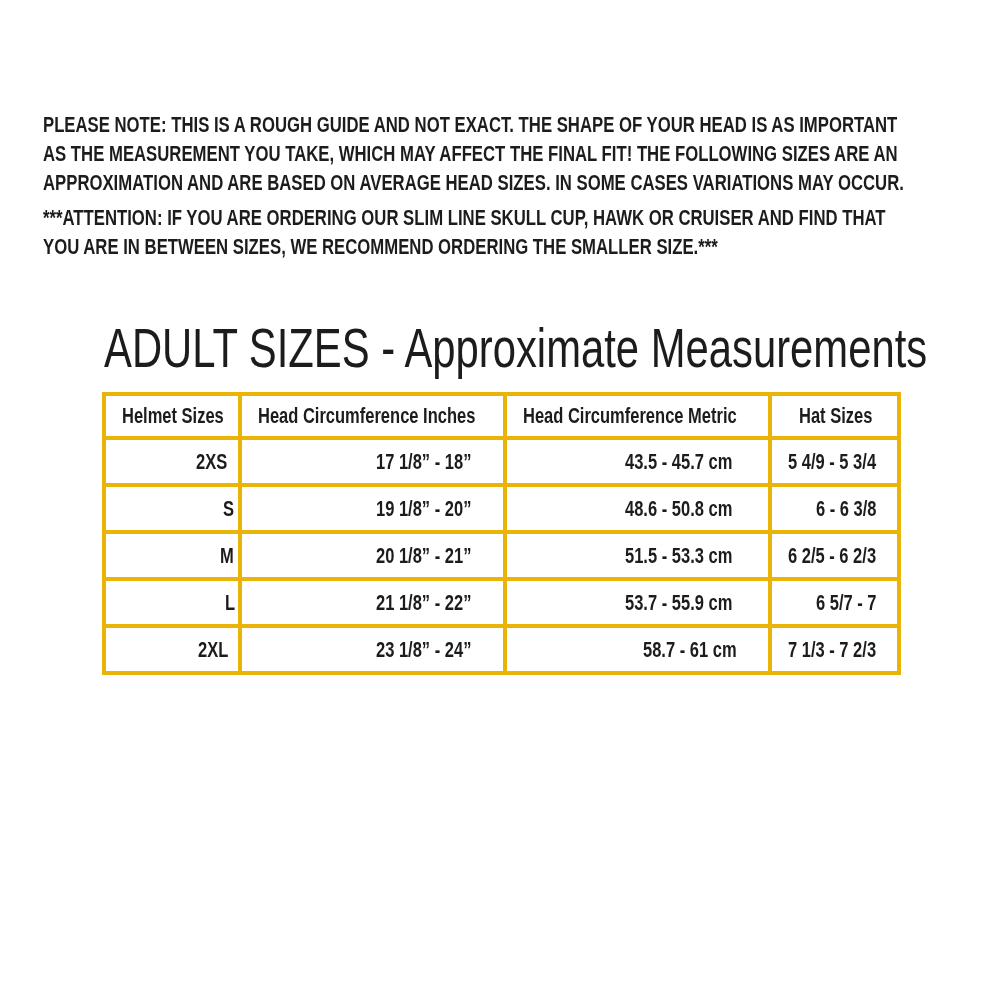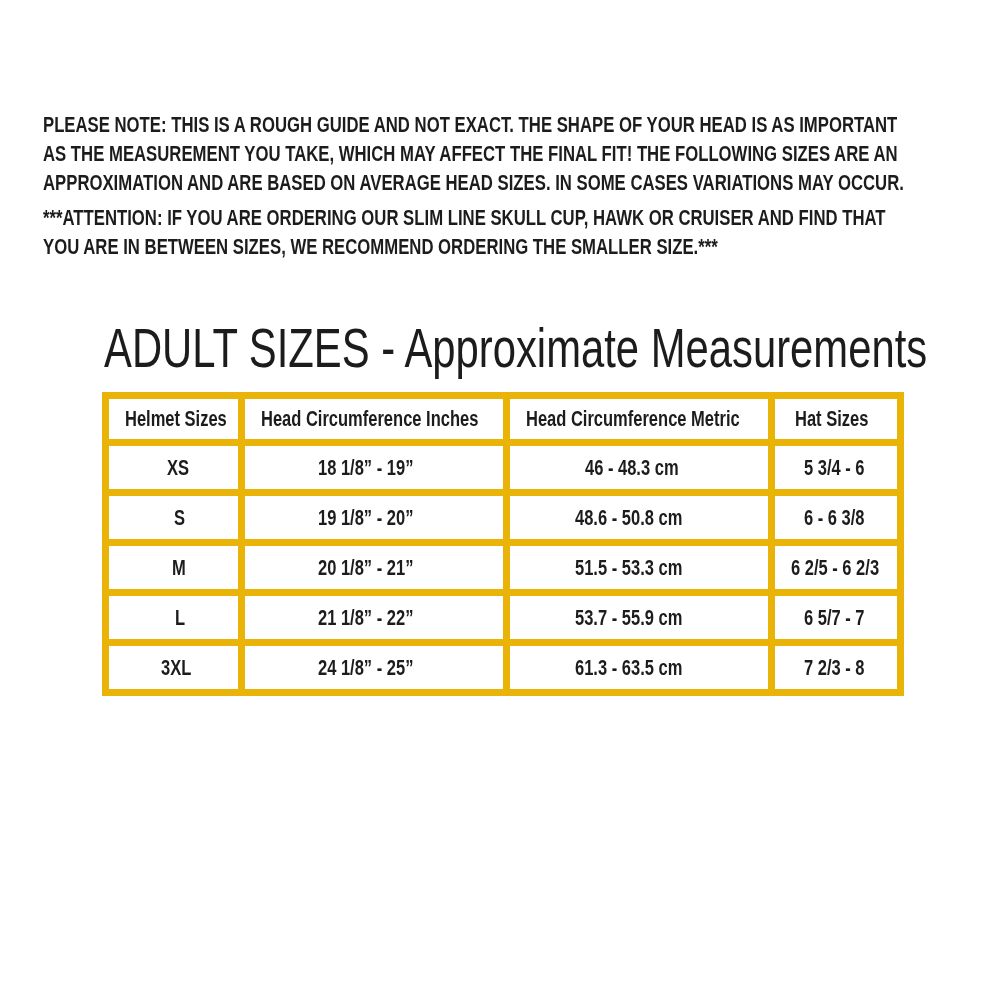--- a/index.html
+++ b/index.html
@@ -44,23 +44,23 @@
   table.sizing {
     position: absolute;
     left: 102px;
     top: 392px;
     border-collapse: collapse;
     table-layout: fixed;
     width: 795px;
   }
   table.sizing th,
   table.sizing td {
-    border: 7px solid #eab308;
+    border: 4px solid #eab308;
     padding: 0 0 0 16px;
-    text-align: center;
+    text-align: right;
     vertical-align: middle;
     overflow: visible;
   }
   table.sizing th { height: 40px; font-weight: 700; }
   table.sizing td { height: 43px; }
   table.sizing .ct {
     display: inline-block;
     white-space: nowrap;
     transform: scaleX(0.75);
     transform-origin: left center;
@@ -105,45 +105,45 @@
     <thead>
       <tr>
         <th><span class="ct">Helmet Sizes</span></th>
         <th><span class="ct">Head Circumference Inches</span></th>
         <th><span class="ct">Head Circumference Metric</span></th>
         <th><span class="ct">Hat Sizes</span></th>
       </tr>
     </thead>
     <tbody>
       <tr>
-        <td><span class="ct">XS</span></td>
-        <td><span class="ct">18 1/8” - 19”</span></td>
-        <td><span class="ct">46 - 48.3 cm</span></td>
-        <td><span class="ct">5 3/4 - 6</span></td>
+        <td><span class="ct">2XS</span></td>
+        <td><span class="ct">17 1/8” - 18”</span></td>
+        <td><span class="ct">43.5 - 45.7 cm</span></td>
+        <td><span class="ct">5 4/9 - 5 3/4</span></td>
       </tr>
       <tr>
         <td><span class="ct">S</span></td>
         <td><span class="ct">19 1/8” - 20”</span></td>
         <td><span class="ct">48.6 - 50.8 cm</span></td>
         <td><span class="ct">6 - 6 3/8</span></td>
       </tr>
       <tr>
         <td><span class="ct">M</span></td>
         <td><span class="ct">20 1/8” - 21”</span></td>
         <td><span class="ct">51.5 - 53.3 cm</span></td>
         <td><span class="ct">6 2/5 - 6 2/3</span></td>
       </tr>
       <tr>
         <td><span class="ct">L</span></td>
         <td><span class="ct">21 1/8” - 22”</span></td>
         <td><span class="ct">53.7 - 55.9 cm</span></td>
         <td><span class="ct">6 5/7 - 7</span></td>
       </tr>
       <tr>
-        <td><span class="ct">3XL</span></td>
-        <td><span class="ct">24 1/8” - 25”</span></td>
-        <td><span class="ct">61.3 - 63.5 cm</span></td>
-        <td><span class="ct">7 2/3 - 8</span></td>
+        <td><span class="ct">2XL</span></td>
+        <td><span class="ct">23 1/8” - 24”</span></td>
+        <td><span class="ct">58.7 - 61 cm</span></td>
+        <td><span class="ct">7 1/3 - 7 2/3</span></td>
       </tr>
     </tbody>
   </table>
 
 </div>
 
 </body></html>

